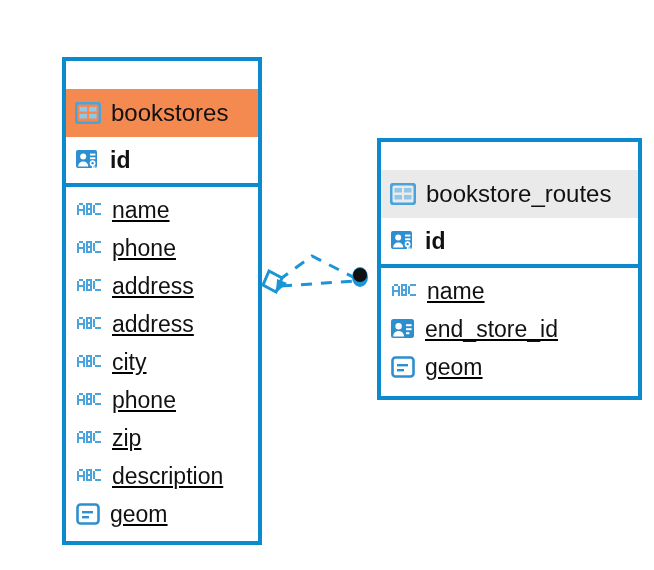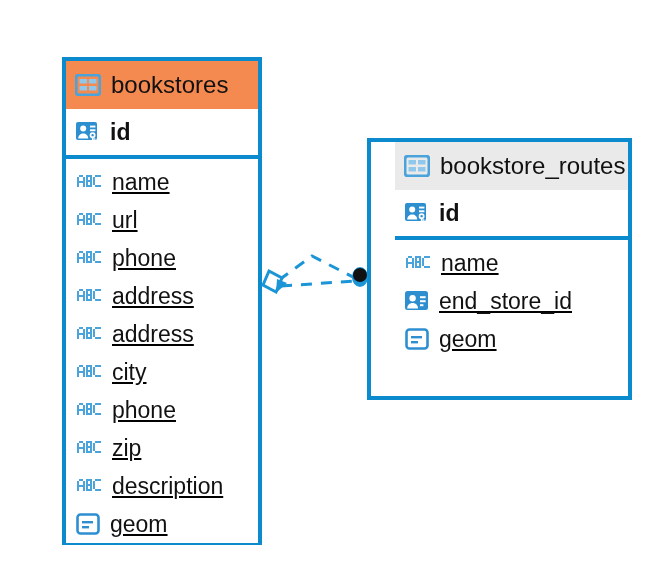--- a/index.html
+++ b/index.html
@@ -33,34 +33,34 @@
   }
 
   #entity-bookstores {
     left: 62px;
     top: 57px;
     width: 200px;
     height: 488px;
   }
 
   #entity-bookstore-routes {
-    left: 367px;
+    left: 377px;
     top: 138px;
     width: 265px;
     height: 262px;
-    padding-left: 24px;
   }
 
   .entity-header {
     display: flex;
     align-items: center;
     box-sizing: border-box;
     height: 48px;
     padding-left: 9px;
     gap: 10px;
+    margin-top: 28px;
   }
   .entity-header.accent-orange { background: #F58A51; }
   .entity-header.accent-gray   { background: #EAEAEA; }
 
   .entity-title {
     font-size: 24px;
     color: #111111;
     line-height: 1;
     white-space: nowrap;
   }
@@ -182,42 +182,20 @@
                 <rect x="13" y="10" width="4" height="2"></rect>
               <rect x="20" y="0" width="6" height="2"></rect>
                 <rect x="18" y="2" width="2" height="8"></rect>
               <rect x="20" y="10" width="6" height="2"></rect>
             </g>
           </svg>
         </span>
         <span class="field-name">name</span>
       </div>
 
-      <div class="field-row">
-        <span class="icon icon-abc">
-          <svg width="28" height="14" viewBox="0 0 28 14" shape-rendering="crispEdges">
-            <g fill="#4AA3DB">
-              <rect x="2" y="2" width="2" height="10"></rect>
-                <rect x="4" y="0" width="4" height="2"></rect>
-              <rect x="8" y="2" width="2" height="10"></rect>
-                <rect x="4" y="6" width="4" height="2"></rect>
-              <rect x="11" y="0" width="6" height="2"></rect>
-                <rect x="11" y="2" width="2" height="10"></rect>
-              <rect x="15" y="2" width="2" height="3"></rect>
-                <rect x="13" y="5" width="4" height="2"></rect>
-              <rect x="15" y="7" width="2" height="3"></rect>
-                <rect x="13" y="10" width="4" height="2"></rect>
-              <rect x="20" y="0" width="6" height="2"></rect>
-                <rect x="18" y="2" width="2" height="8"></rect>
-              <rect x="20" y="10" width="6" height="2"></rect>
-            </g>
-          </svg>
-        </span>
-        <span class="field-name">url</span>
-      </div>
 
       <div class="field-row">
         <span class="icon icon-abc">
           <svg width="28" height="14" viewBox="0 0 28 14" shape-rendering="crispEdges">
             <g fill="#4AA3DB">
               <rect x="2" y="2" width="2" height="10"></rect>
                 <rect x="4" y="0" width="4" height="2"></rect>
               <rect x="8" y="2" width="2" height="10"></rect>
                 <rect x="4" y="6" width="4" height="2"></rect>
               <rect x="11" y="0" width="6" height="2"></rect>

